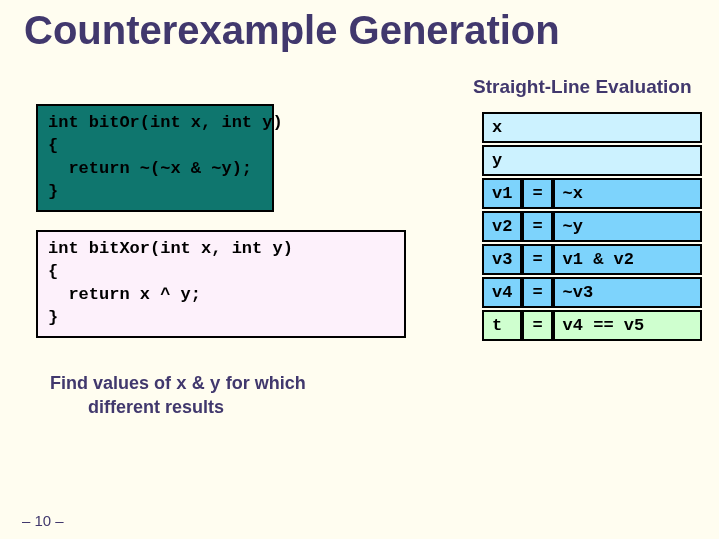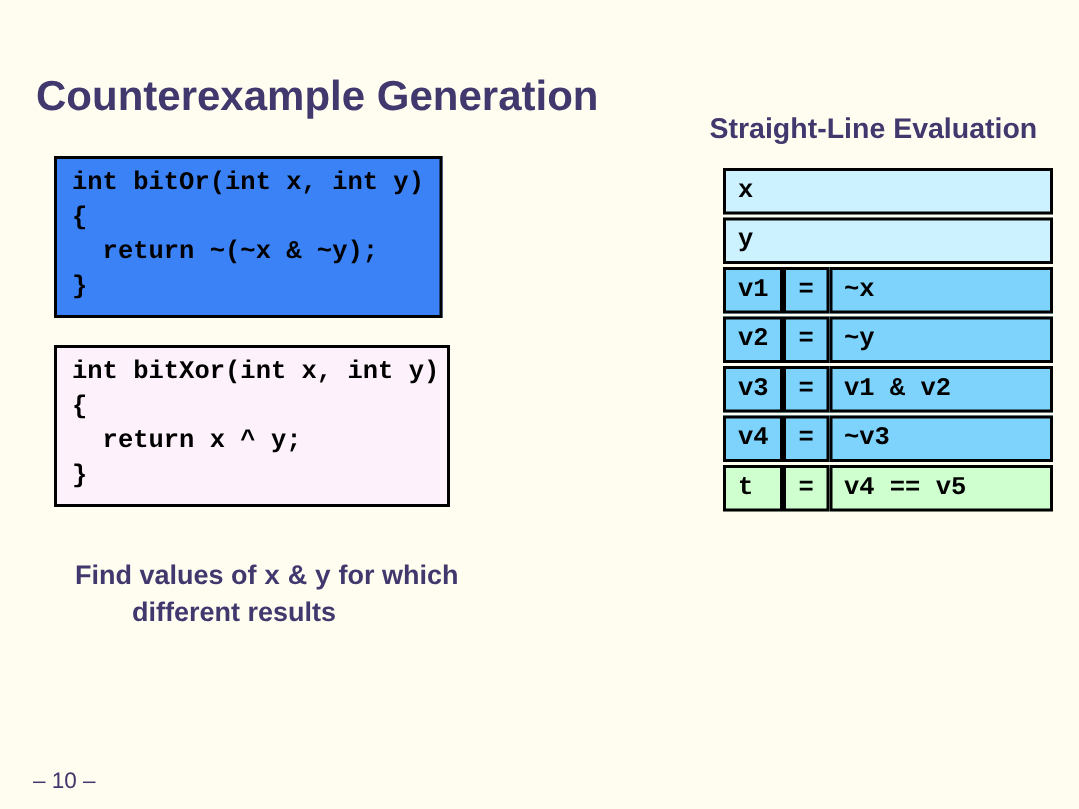--- a/index.html
+++ b/index.html
@@ -9,24 +9,23 @@
     height: 539px;
     background: #fffdf0;
     font-family: Arial, Helvetica, sans-serif;
     position: relative;
     overflow: hidden;
   }
   .title {
     position: absolute;
     top: 8px;
     left: 24px;
-    font-size: 28px;
+    font-size: 40px;
     font-weight: bold;
     color: #41386d;
-    margin-top: 40px;
   }
   .subtitle {
     position: absolute;
     top: 76px;
     left: 473px;
     font-size: 19px;
     font-weight: bold;
     color: #41386d;
     text-align: right;
   }
@@ -36,28 +35,28 @@
     padding: 6px 8px 6px 10px;
     font-family: "Courier New", monospace;
     font-size: 17px;
     font-weight: bold;
     white-space: pre;
     line-height: 1.35;
   }
   .codebox1 {
     top: 104px;
     left: 36px;
-    width: 259px;
-    background: #3b82f6;
+    width: 238px;
+    background: #0f766e;
     color: #000;
   }
   .codebox2 {
     top: 230px;
     left: 36px;
-    width: 264px;
+    width: 370px;
     background: #fdf1fb;
     color: #000;
   }
   .caption {
     position: absolute;
     top: 372px;
     left: 50px;
     width: 330px;
     font-size: 18px;
     font-weight: bold;

